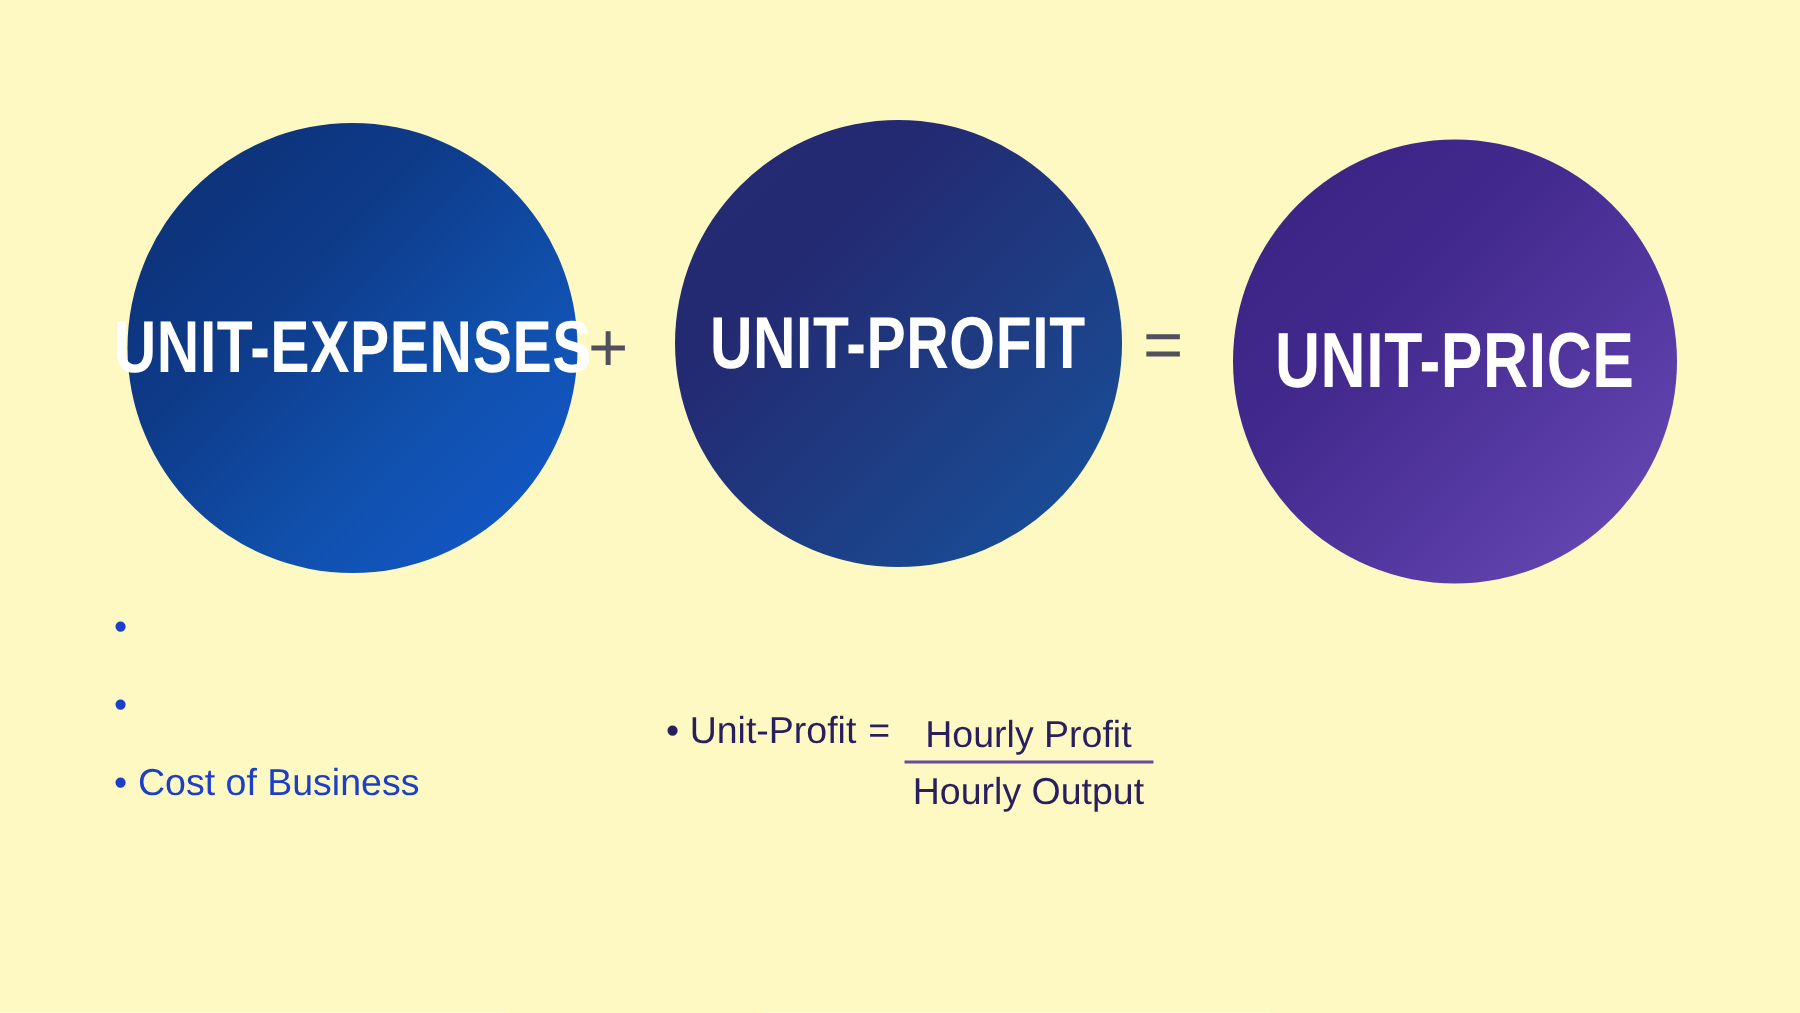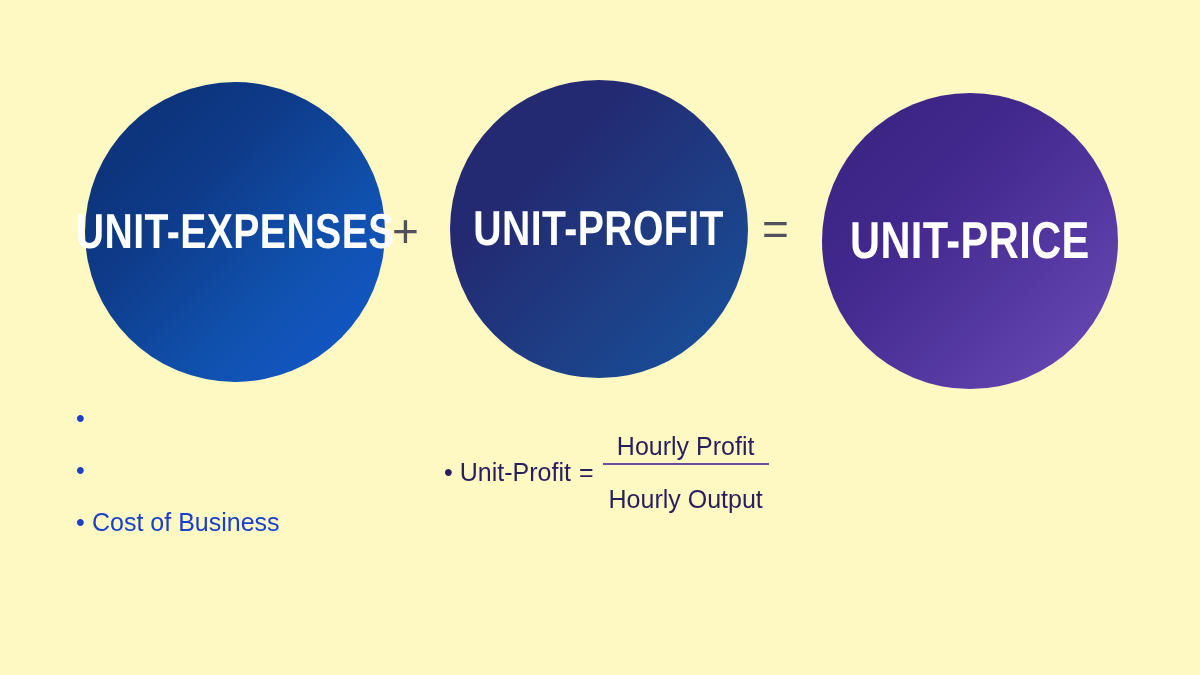--- a/index.html
+++ b/index.html
@@ -149,32 +149,33 @@
   }
   #profit-formula .formula-eq {
     margin: 0 9px 0 8px;
   }
   .fraction {
     display: inline-flex;
     flex-direction: column;
     align-items: center;
     text-align: center;
     line-height: 1.12;
+    margin-top: 44px;
   }
   .fraction .numerator {
     padding: 0 6px 3px 6px;
     white-space: nowrap;
   }
   .fraction .frac-bar {
     width: 100%;
     height: 2px;
     background: #6b4b9e;
   }
   .fraction .denominator {
-    padding: 20px 6px 0 6px;
+    padding: 5px 6px 0 6px;
     white-space: nowrap;
   }
 </style>
 </head>
 <body>
 
 <div id="canvas">
 
   <div class="circle" id="circle-unit-expenses">
     <span class="circle-label">UNIT-EXPENSES</span>

